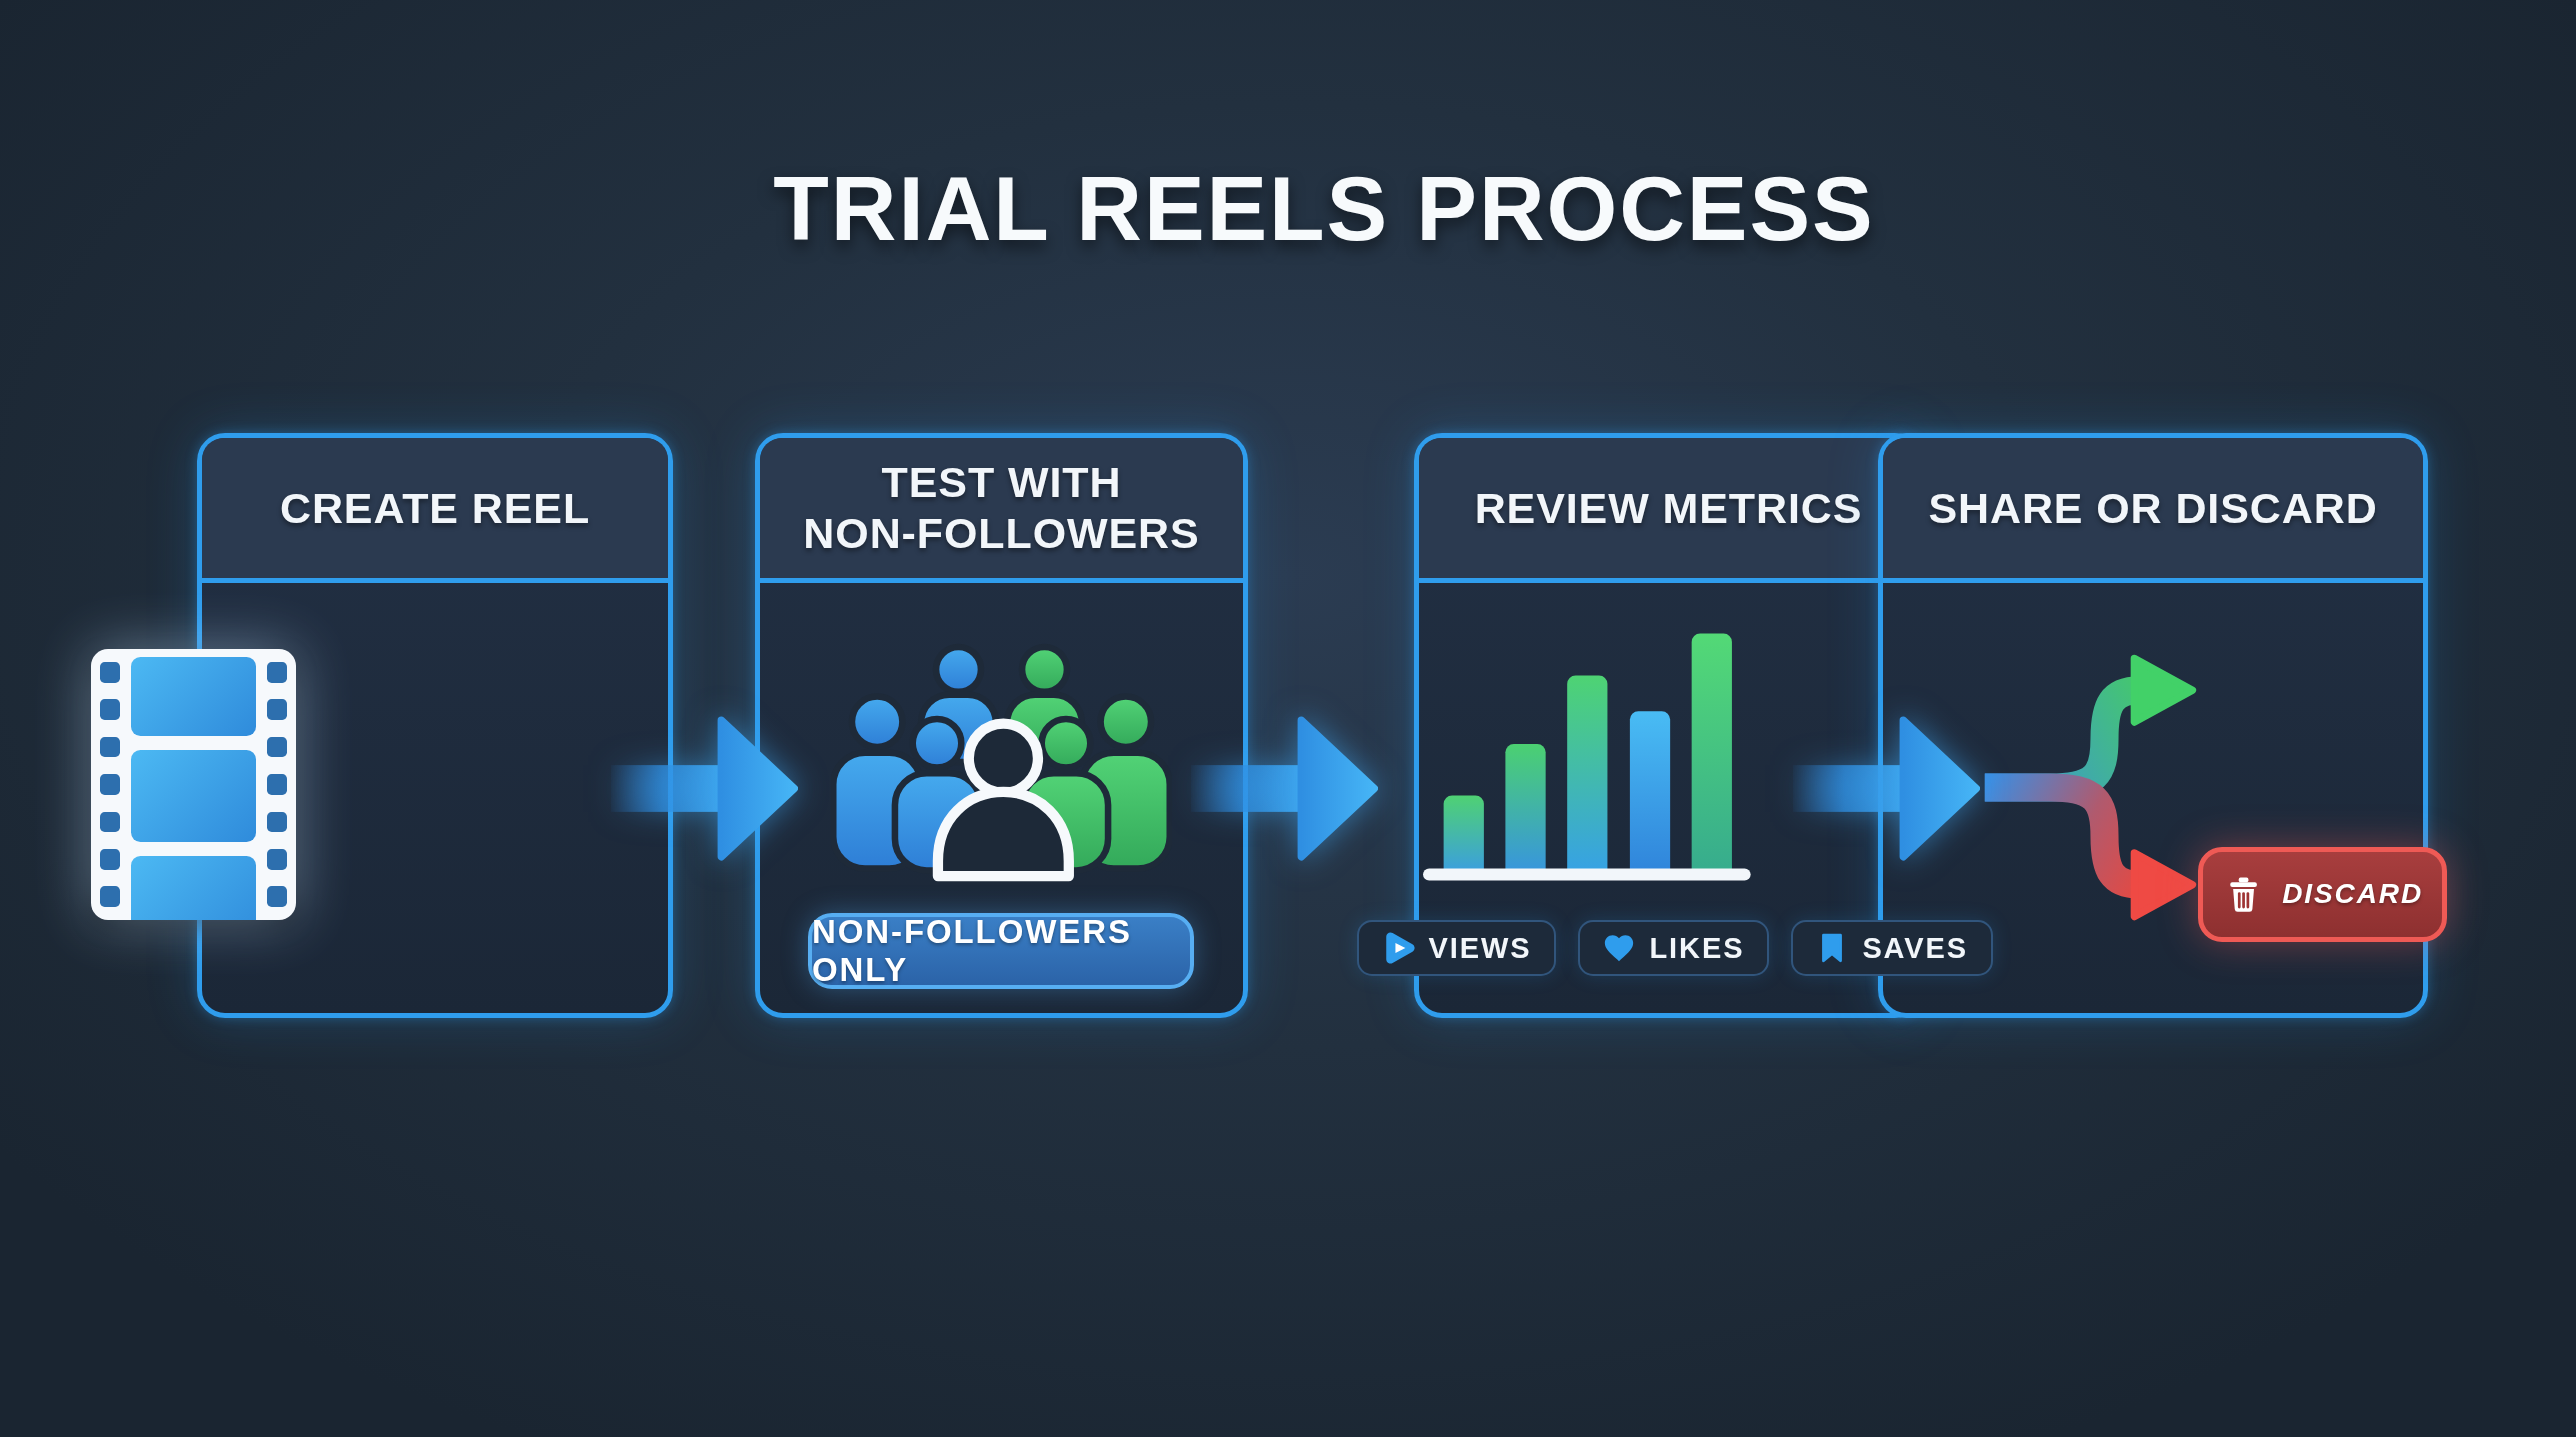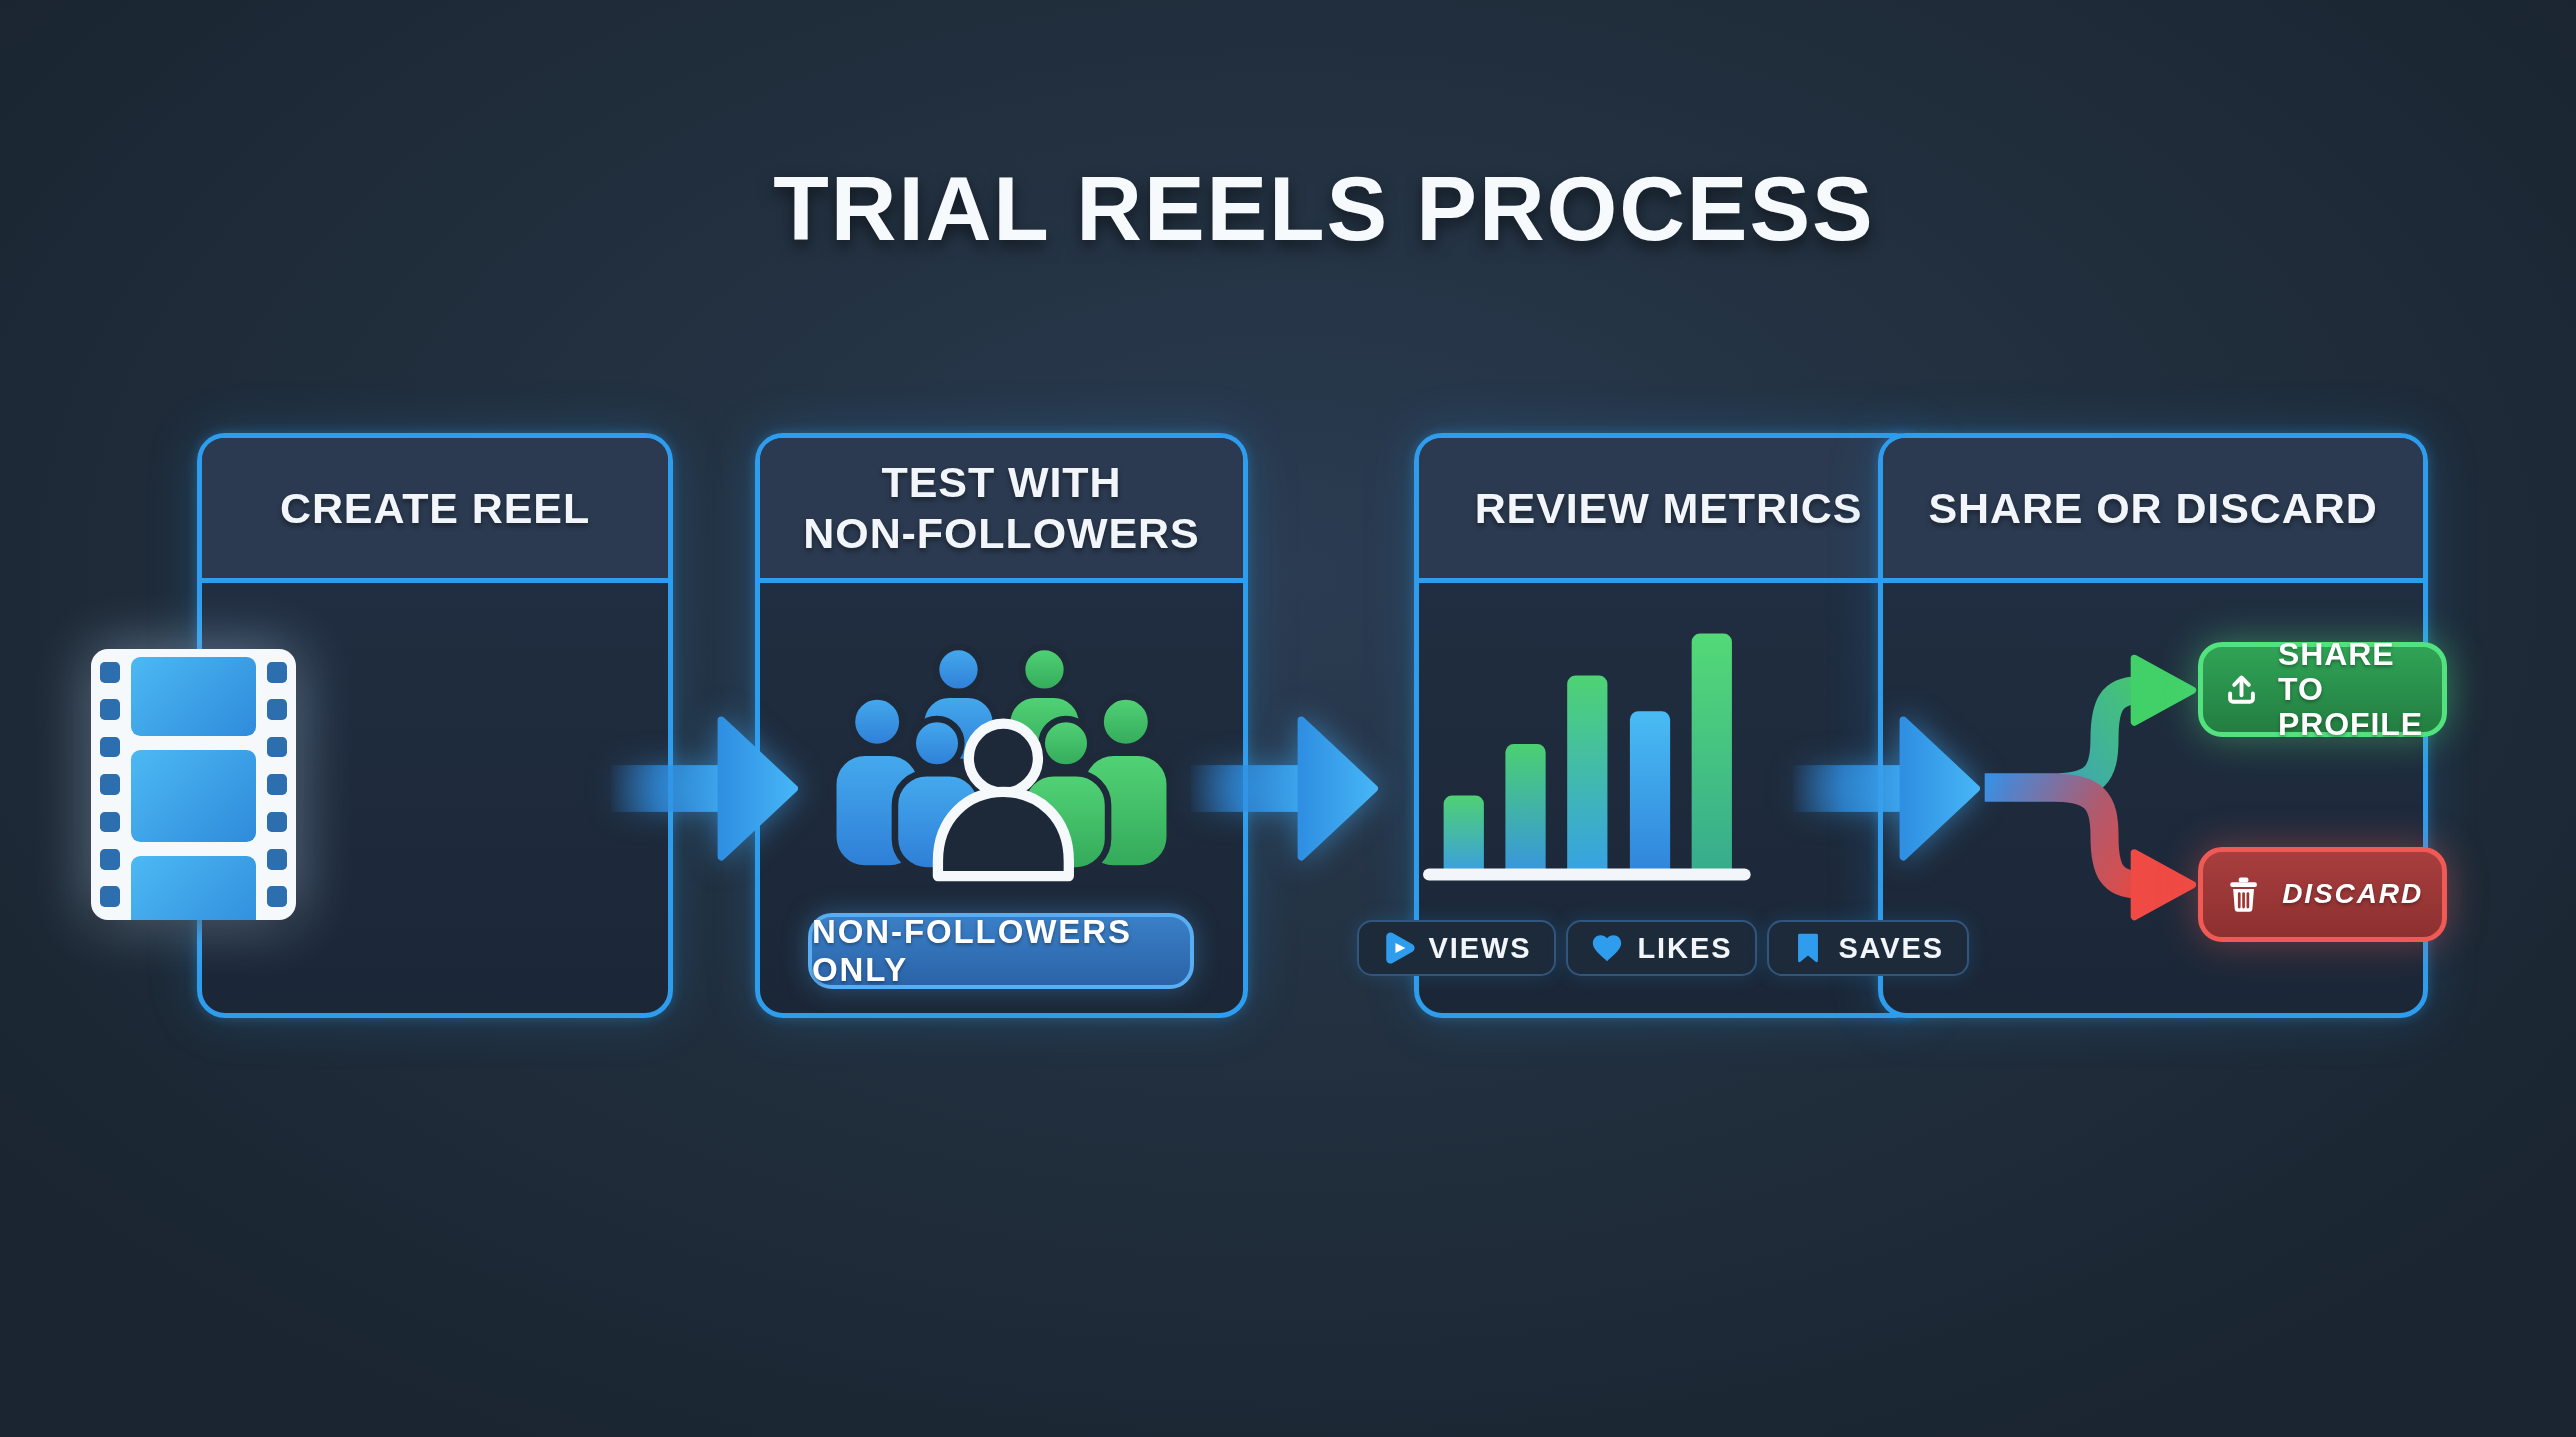--- a/index.html
+++ b/index.html
@@ -65,21 +65,21 @@
   .crowd{position:absolute;left:831px;top:633px;width:341px;height:258px;z-index:2;}
   .nf-badge{
     position:absolute;left:808px;top:913px;width:386px;height:76px;box-sizing:border-box;z-index:2;
     border:4.7px solid #57aef2;border-radius:24px;background:linear-gradient(#3a7fc6,#2b63a8);
     display:flex;align-items:center;justify-content:center;
     color:#fff;font-weight:800;font-size:33px;letter-spacing:1.9px;
     box-shadow:0 0 26px rgba(80,170,240,.35);text-shadow:0 1.9px 3.7px rgba(0,0,0,.35);
   }
   
   .chart{position:absolute;left:1409px;top:610px;width:351px;height:281px;z-index:2;}
-  .metric-row{position:absolute;left:1357px;top:920px;height:56px;display:flex;gap:10px;z-index:2;}
+  .metric-row{position:absolute;left:1357px;top:920px;height:56px;display:flex;gap:22px;z-index:2;}
   .metric-chip{
     display:flex;align-items:center;gap:13px;padding:0 22.5px;height:56px;box-sizing:border-box;
     background:#1d2a3a;border:2.8px solid #31557c;border-radius:15px;
     color:#f2f6fa;font-weight:800;font-size:29px;letter-spacing:1.9px;
     box-shadow:0 0 19px rgba(47,157,237,.18);
   }
   .metric-chip svg{flex:none;}
   
   .branch{position:absolute;left:1966px;top:608px;width:234px;height:374px;z-index:2;}
   .choice-btn{
@@ -290,31 +290,20 @@
           <stop offset="0.55" stop-color="#b05a6e"></stop>
           <stop offset="1" stop-color="#e8483f"></stop>
       </linearGradient>
     </defs>
     <path d="M 20 192 H 90 C 138 192 148 178 148 140 C 148 103 156 88 186 88" fill="none" stroke="url(#br-up)" stroke-width="30" stroke-linejoin="round"></path>
     <path d="M 20 192 H 90 C 138 192 148 206 148 244 C 148 281 156 296 186 296" fill="none" stroke="url(#br-dn)" stroke-width="30" stroke-linejoin="round"></path>
     <polygon points="180,54 242,88 180,122" fill="#42d168" stroke="#42d168" stroke-width="8" stroke-linejoin="round"></polygon>
     <polygon points="180,262 242,296 180,330" fill="#ef4a44" stroke="#ef4a44" stroke-width="8" stroke-linejoin="round"></polygon>
   </svg>
 
-  <div class="choice-btn share-btn">
-    <svg width="49" height="49" viewBox="0 0 24 24">
-      <g fill="none" stroke="#ffffff" stroke-width="2.4" stroke-linecap="round" stroke-linejoin="round">
-        <path d="M12 15.5 V 5"></path>
-        <path d="M7.5 9.2 L 12 4.6 L 16.5 9.2"></path>
-        <path d="M5 14.5 v 3.3 a 1.7 1.7 0 0 0 1.7 1.7 h 10.6 a 1.7 1.7 0 0 0 1.7 -1.7 v -3.3"></path>
-      </g>
-    </svg>
-    <span>SHARE TO
-PROFILE</span>
-  </div>
 
   <div class="choice-btn discard-btn">
     <svg width="47" height="47" viewBox="0 0 24 24">
       <g fill="#ffffff">
         <rect x="9.3" y="2.6" width="5.4" height="2.6" rx="1"></rect>
         <rect x="4.6" y="5.2" width="14.8" height="2.6" rx="1.1"></rect>
         <path d="M6.2 9 h11.6 l-0.9 11.2 a1.6 1.6 0 0 1 -1.6 1.4 H8.7 a1.6 1.6 0 0 1 -1.6 -1.4 z"></path>
       </g>
       <g stroke="#9e3434" stroke-width="1.5" stroke-linecap="round">
         <path d="M9.6 11.5 v7.5"></path>

